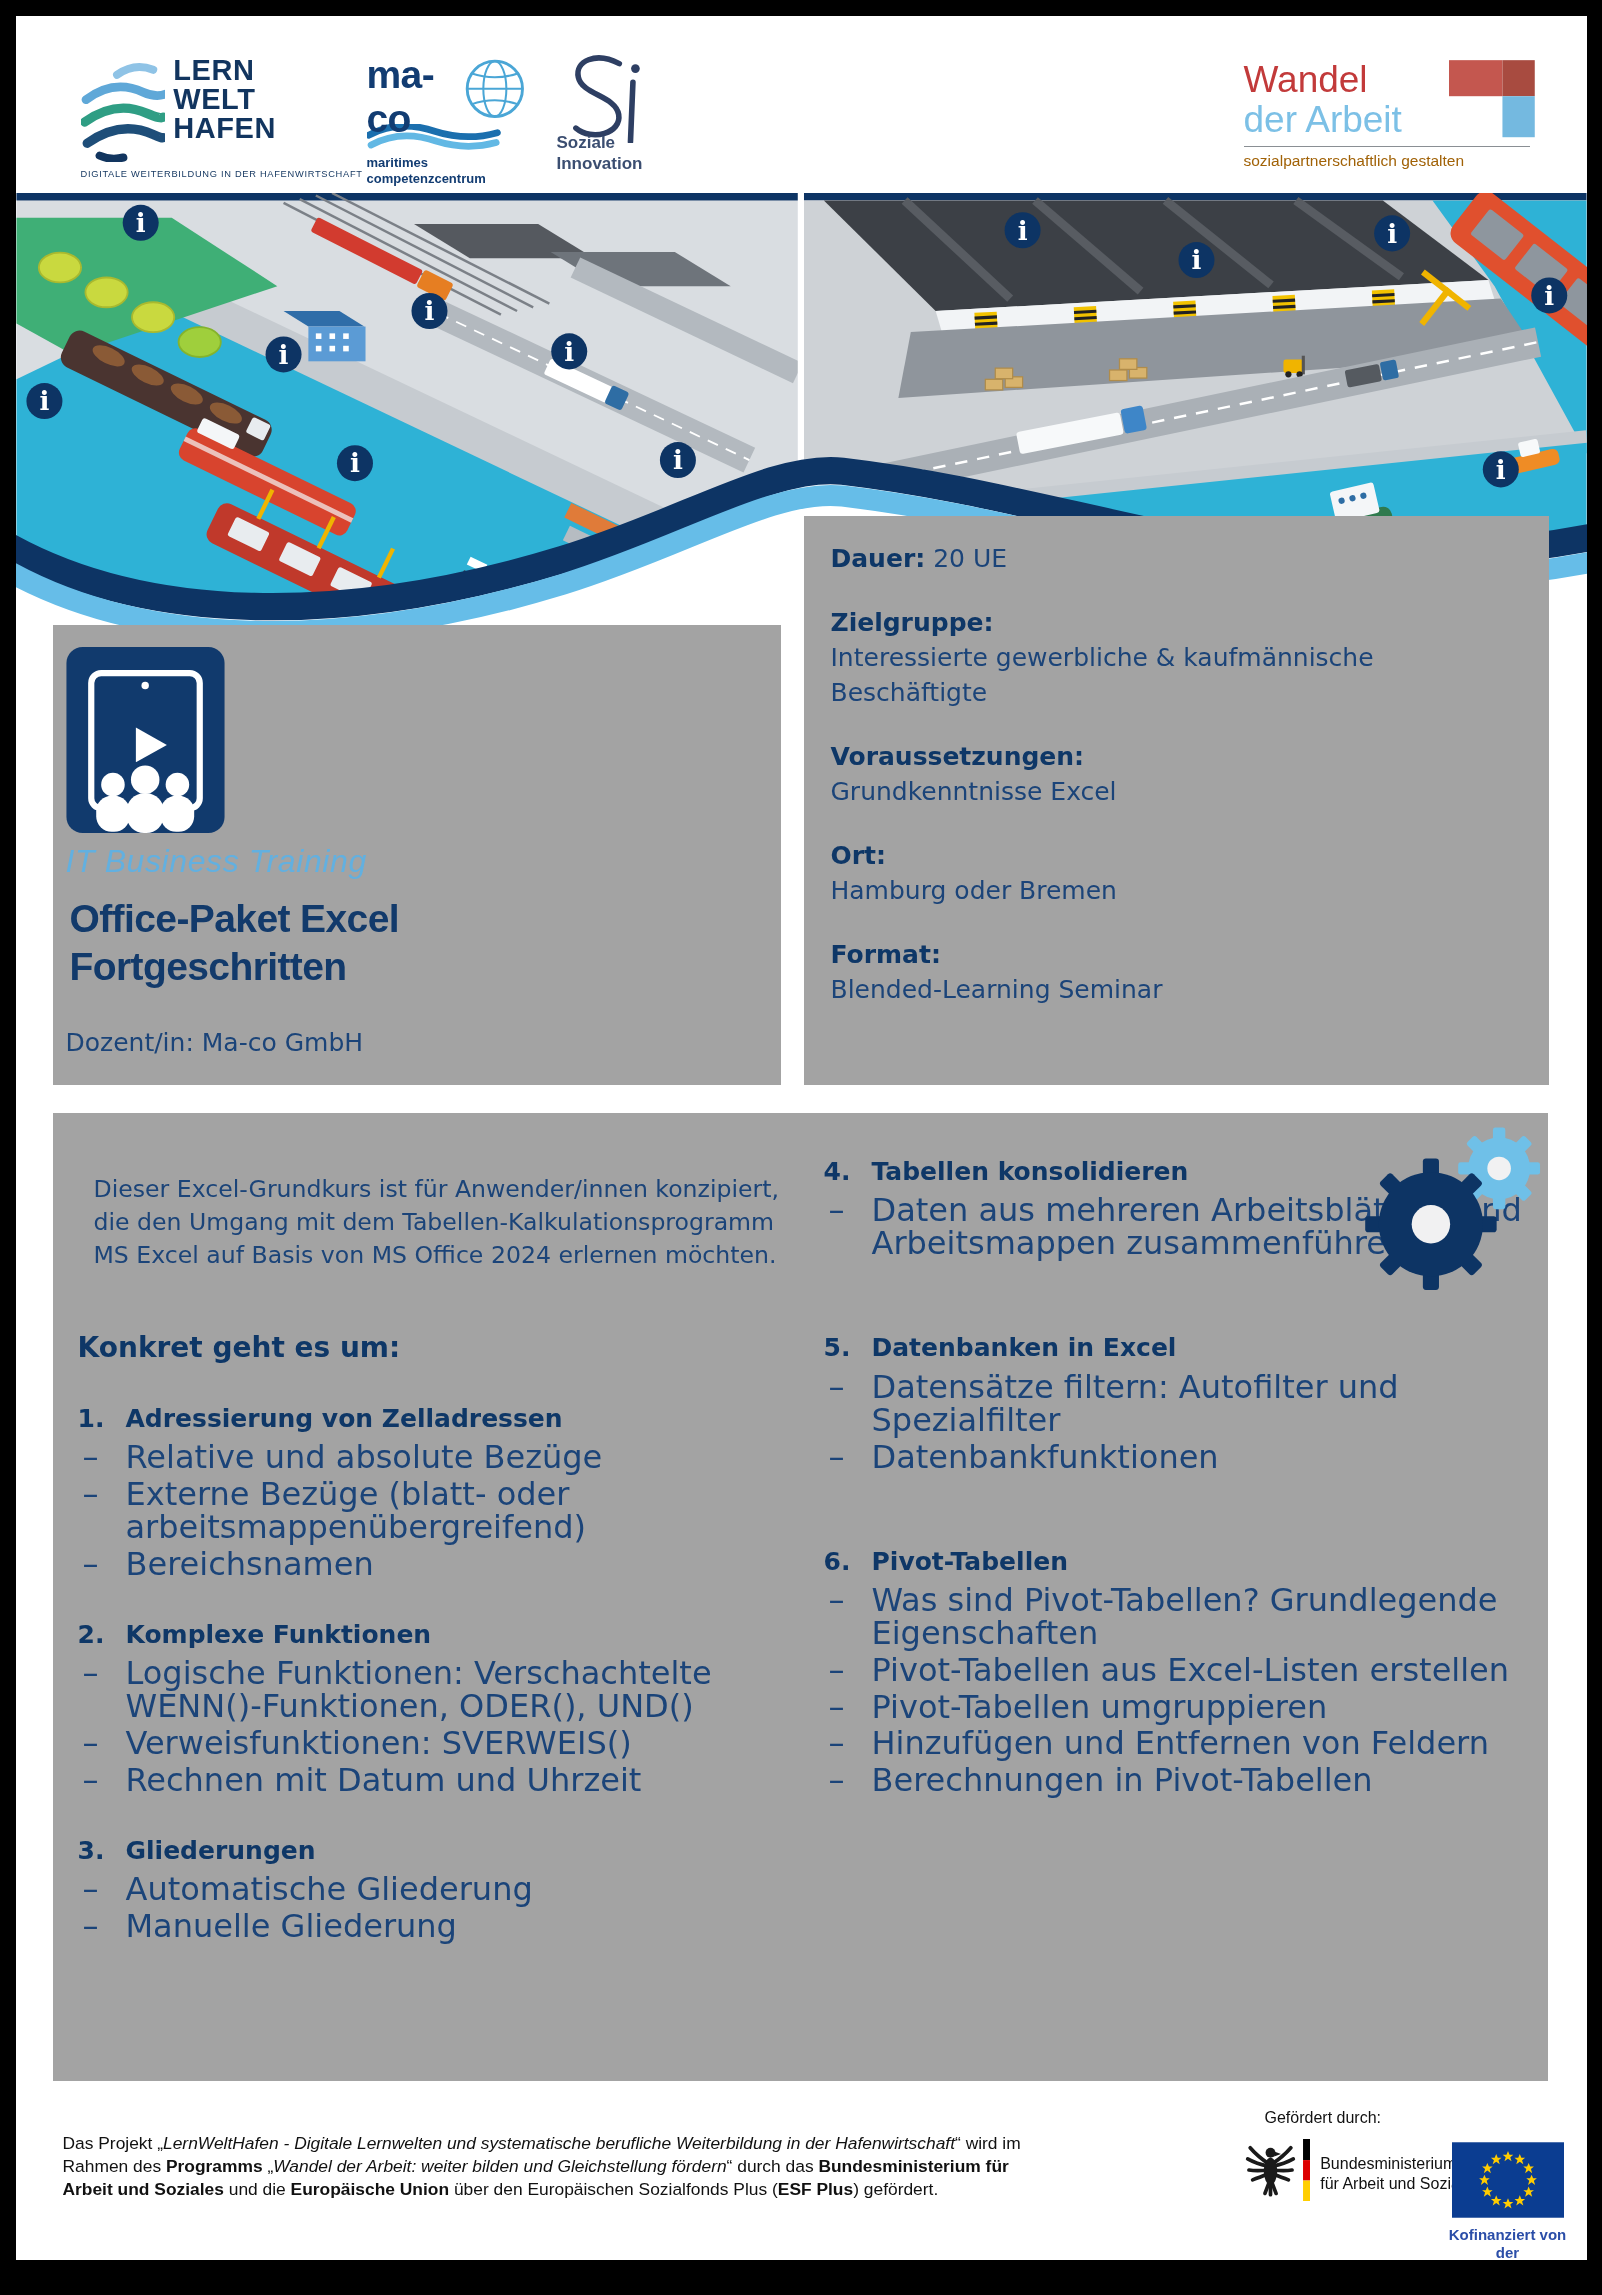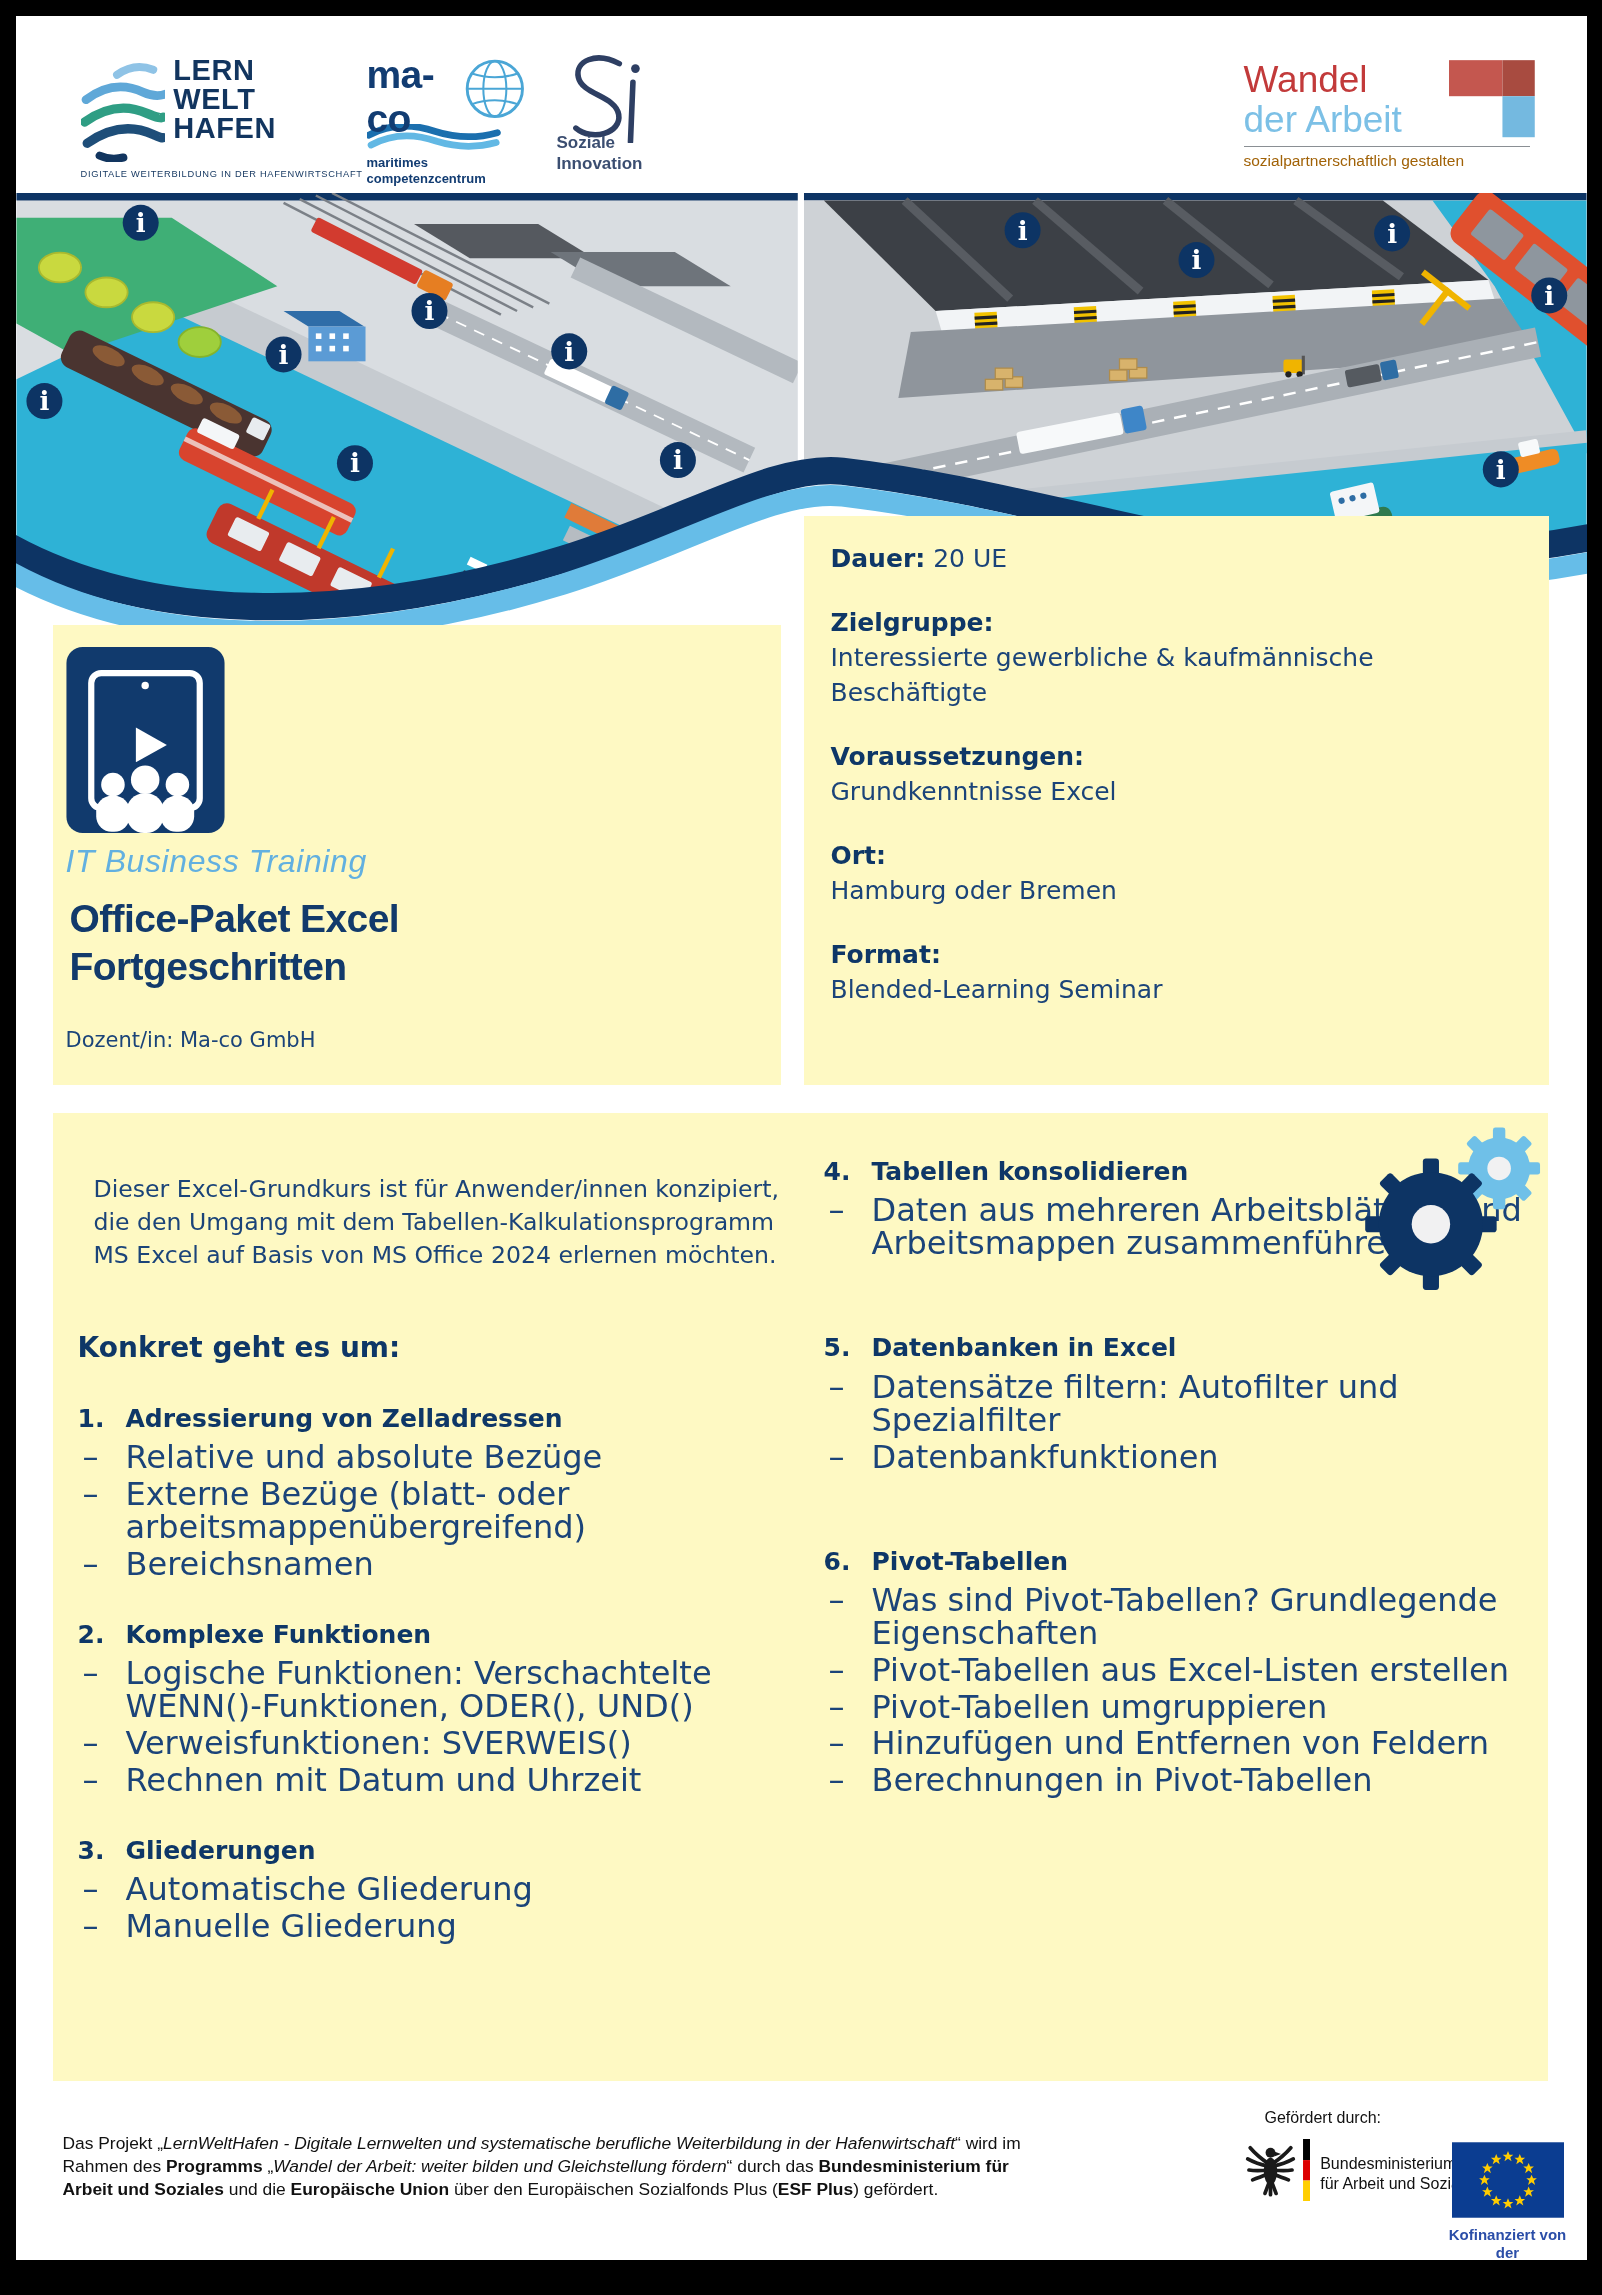--- a/index.html
+++ b/index.html
@@ -27,31 +27,31 @@
   .wandel-w2{color:#7cc0e6;}
   .wandel-line{border-top:1.9px solid #8a8f94;margin-top:6.2px;width:286px;}
   .wandel-tag{font-family:"Liberation Sans",sans-serif;color:#a16207;font-size:15.5px;margin-top:5px;}
 
   
   .hero{left:0;top:177px;width:1571px;height:472px;}
   .marker circle{fill:#0d3464;}
   .marker text{fill:#fff;font:bold 42px "DejaVu Serif",serif;text-anchor:middle;}
 
   
-  .panel{background:#fef9c3;}
+  .panel{background:#a3a3a3;}
   .panel-left{left:37px;top:609px;width:728px;height:460px;}
   .panel-right{left:788px;top:500px;width:745px;height:569px;box-sizing:border-box;padding:25px 27px;}
   .panel-content{left:37px;top:1097px;width:1495px;height:968px;}
 
   .course-icon{left:50px;top:631px;}
   .category{left:50px;top:827px;font-family:"Liberation Sans",sans-serif;font-style:italic;
             font-size:32px;color:#62b0e0;letter-spacing:0.6px;}
   .title{left:50px;top:875px;font-family:"Liberation Sans",sans-serif;font-weight:bold;
          font-size:39px;line-height:48px;color:#123a6b;letter-spacing:-0.6px;}
-  .lecturer{left:50px;top:1012px;font-size:21px;color:#1b4479;}
+  .lecturer{left:50px;top:1012px;font-size:25px;color:#1b4479;}
 
   .fact{margin-bottom:29px;font-size:25px;line-height:35px;}
   .fact-label{display:block;font-weight:bold;color:#0e3767;}
   .fact-value{display:block;color:#1b4479;}
   .fact.inline .fact-label,.fact.inline .fact-value{display:inline;}
 
   
   .col-left{left:62px;top:1141px;width:721px;}
   .col-right{left:808px;top:1141px;width:715px;}
   .intro{font-size:23.6px;line-height:33px;color:#1b4479;}

